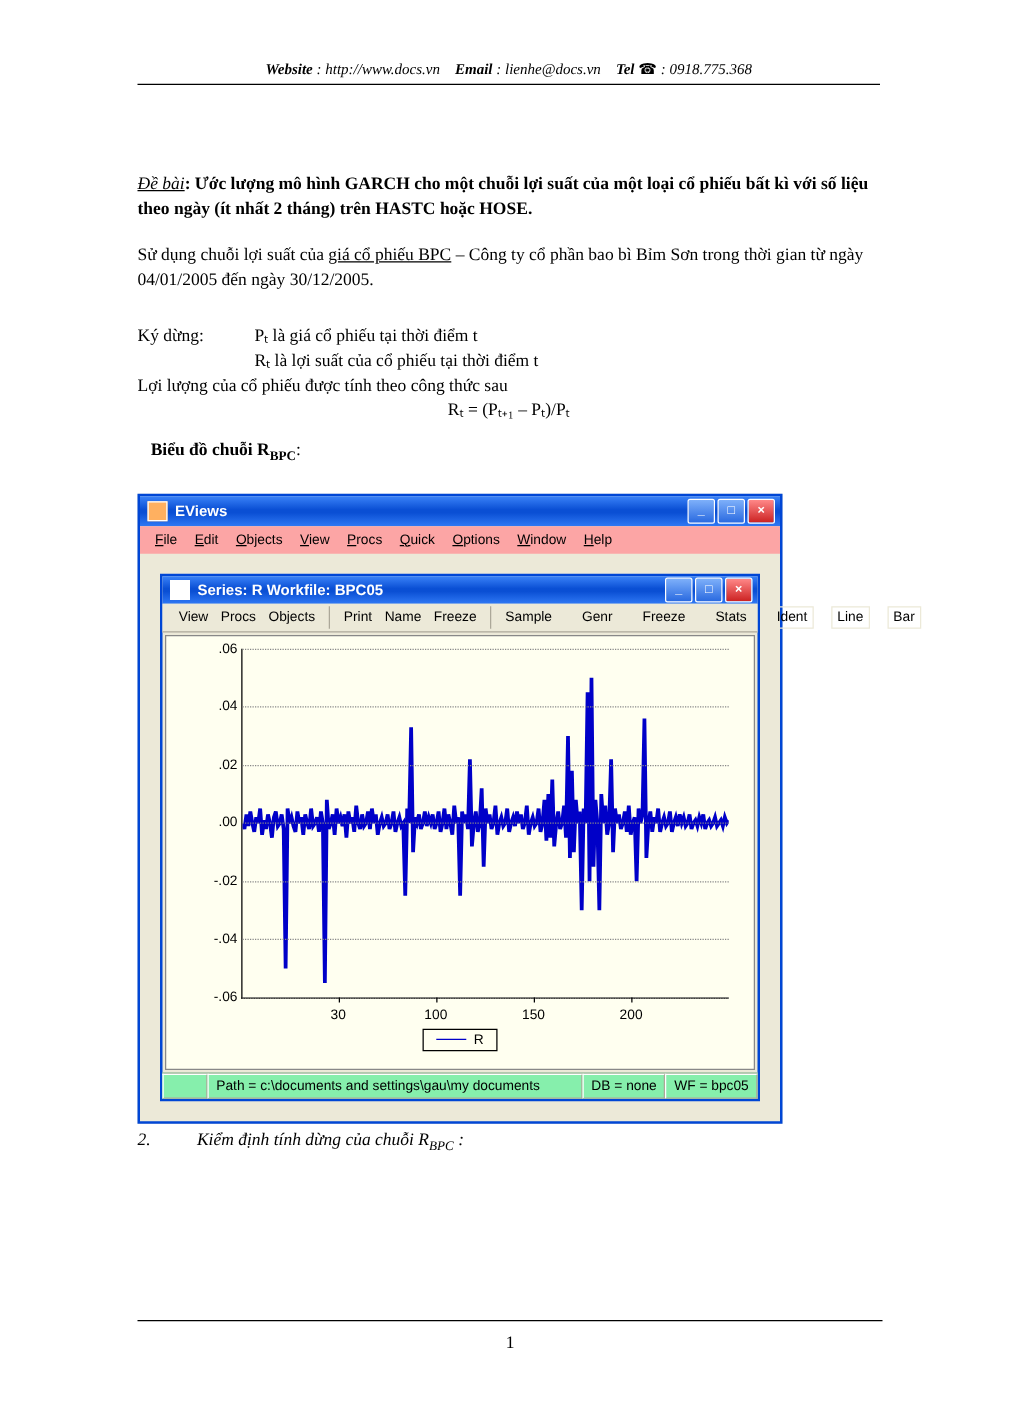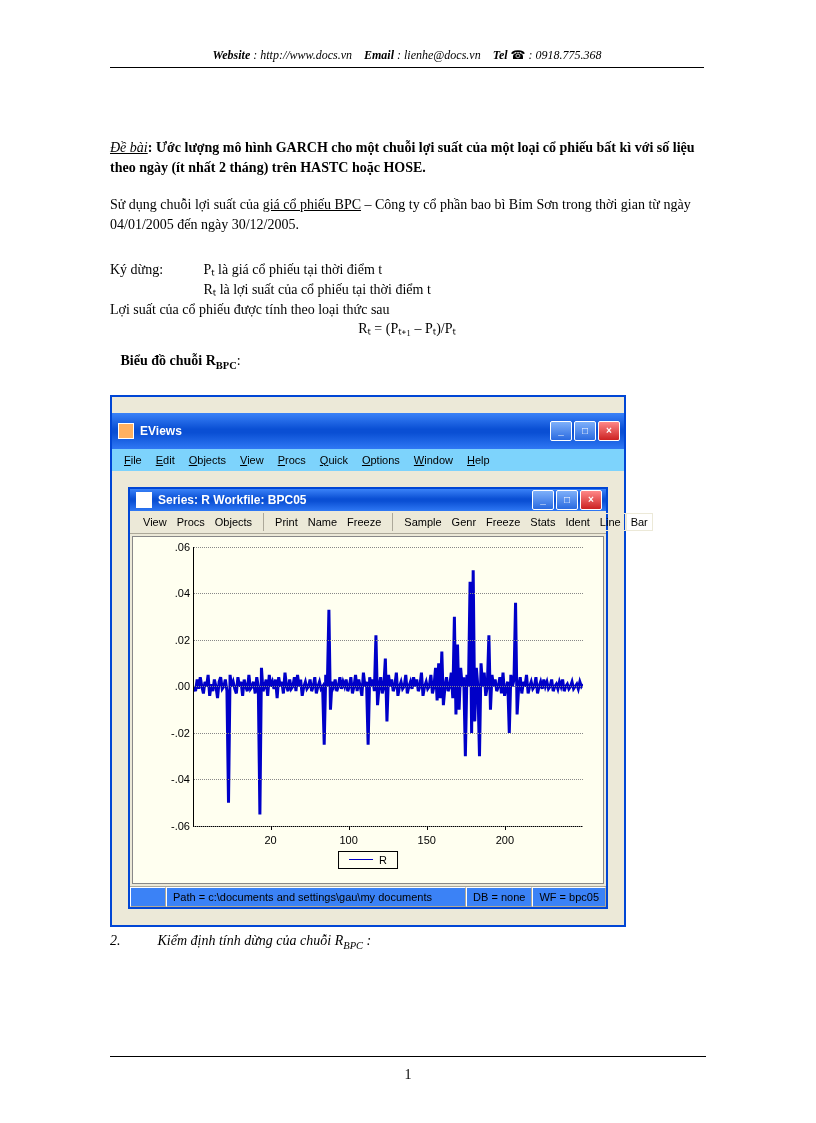--- a/index.html
+++ b/index.html
@@ -42,44 +42,43 @@
     width: 512px;
     margin: 0 0 6px 0;
     border: 2px solid #0046d5;
     background: #ece9d8;
     font-family: Tahoma, Arial, sans-serif;
     font-size: 11px;
   }
   .ev-titlebar {
     background: linear-gradient(180deg, #3a82f8 0%, #0a4fd4 45%, #0a4fd4 55%, #2f78f4 100%);
     color: #fff;
-    height: 36px;
+    height: 24px;
     display: flex;
     align-items: center;
     justify-content: space-between;
     padding: 0 4px 0 6px;
     font-weight: bold;
     font-size: 12px;
-    margin-top: 16px;
   }
   .ev-titlebar-left { display: flex; align-items: center; gap: 6px; }
   .ev-appicon { width: 14px; height: 14px; background: #ffb060; border: 1px solid #fff; }
   .ev-winbtns { display: flex; gap: 2px; }
   .ev-winbtn {
     width: 20px; height: 18px;
     background: linear-gradient(180deg, #7eb0fa, #2a6ae0);
     border: 1px solid #fff;
     border-radius: 2px;
     display: flex; align-items: center; justify-content: center;
     color: #fff; font-weight: bold; font-size: 10px;
     cursor: pointer;
   }
   .ev-winbtn.close { background: linear-gradient(180deg, #f88, #c22); }
   .ev-menubar {
-    background: #7dd3fc;
+    background: #fca5a5;
     padding: 3px 6px;
     display: flex; gap: 2px;
   }
   .ev-menuitem { padding: 2px 6px; cursor: pointer; }
   .ev-menuitem .u { text-decoration: underline; }
   .ev-inner {
     margin: 16px;
     border: 2px solid #0046d5;
     background: #ece9d8;
   }
@@ -91,21 +90,21 @@
     padding: 0 4px 0 6px;
     font-weight: bold; font-size: 12px;
   }
   .ev-toolbar {
     background: #ece9d8;
     padding: 2px 2px;
     display: flex; gap: 0;
     border-bottom: 1px solid #aca899;
   }
   .ev-tbgroup { display: flex; gap: 0; padding: 0 6px; border-right: 1px solid #aca899; }
-  .ev-tbgroup:last-child { border-right: none; }
+  .ev-tbgroup:last-child { border-right: none; gap: 14px; }
   .ev-tbtn {
     padding: 2px 4px;
     border: 1px solid #ece9d8;
     cursor: pointer;
   }
   .ev-chart-area {
     background: #fffff0;
     border: 1px solid #888;
     margin: 2px;
     padding: 10px 6px 6px 6px;
@@ -138,21 +137,21 @@
   .ev-legend {
     position: absolute; left: 50%; transform: translateX(-50%);
     bottom: 14px; background: #fffff0;
     border: 1px solid #000; padding: 2px 10px;
     display: flex; align-items: center; gap: 6px;
     font-size: 11px; font-family: Arial, sans-serif;
   }
   .ev-legend-line { width: 24px; height: 0; border-top: 1.5px solid #0000c8; }
   .ev-series-svg { position: absolute; left: 0; top: 0; width: 100%; height: 100%; }
   .ev-status {
-    display: flex; background: #3b82f6;
+    display: flex; background: #86efac;
     border-top: 1px solid #aca899;
     font-size: 11px;
   }
   .ev-status > div {
     padding: 3px 6px;
     border: 1px solid #fff;
     border-right: 1px solid #aca899;
     border-bottom: 1px solid #aca899;
   }
   .ev-status > div:first-child { width: 22px; }
@@ -194,21 +193,21 @@
 
 
   <div class="sym-line">
     <span class="lbl">Ký dừng:</span>
     <span>Pₜ là giá cổ phiếu tại thời điểm t</span>
   </div>
   <div class="sym-line">
     <span class="lbl">&nbsp;</span>
     <span>Rₜ là lợi suất của cổ phiếu tại thời điểm t</span>
   </div>
-  <div class="sym-line">Lợi suất của cổ phiếu được tính theo loại thức sau</div>
+  <div class="sym-line">Lợi lượng của cổ phiếu được tính theo công thức sau</div>
   <div class="formula">Rₜ = (Pₜ₊₁ – Pₜ)/Pₜ</div>
 
   <div class="chart-title">
     &nbsp;&nbsp;&nbsp;<b><span>Biểu đồ chuỗi R</span><sub>BPC</sub></b><span>:</span>
   </div>
 
   <div class="eviews-outer">
     <div class="ev-titlebar">
       <div class="ev-titlebar-left">
         <div class="ev-appicon"></div>
@@ -281,21 +280,21 @@
             <div class="ev-ytick-label" style="top: 66.6667%;">-.02</div>
             <div class="ev-grid-line" style="top: 50%;"></div>
             <div class="ev-ytick-label" style="top: 50%;">.00</div>
             <div class="ev-grid-line" style="top: 33.3333%;"></div>
             <div class="ev-ytick-label" style="top: 33.3333%;">.02</div>
             <div class="ev-grid-line" style="top: 16.6667%;"></div>
             <div class="ev-ytick-label" style="top: 16.6667%;">.04</div>
             <div class="ev-grid-line" style="top: 0%;"></div>
             <div class="ev-ytick-label" style="top: 0%;">.06</div>
             <div class="ev-xtick" style="left: 19.6787%;"></div>
-            <div class="ev-xtick-label" style="left: 19.6787%;">20</div>
+            <div class="ev-xtick-label" style="left: 19.6787%;">30</div>
             <div class="ev-xtick" style="left: 39.759%;"></div>
             <div class="ev-xtick-label" style="left: 39.759%;">100</div>
             <div class="ev-xtick" style="left: 59.8394%;"></div>
             <div class="ev-xtick-label" style="left: 59.8394%;">150</div>
             <div class="ev-xtick" style="left: 79.9197%;"></div>
             <div class="ev-xtick-label" style="left: 79.9197%;">200</div>
           </div>
         <div class="ev-legend">
           <div class="ev-legend-line"></div>
           <span>R</span>

